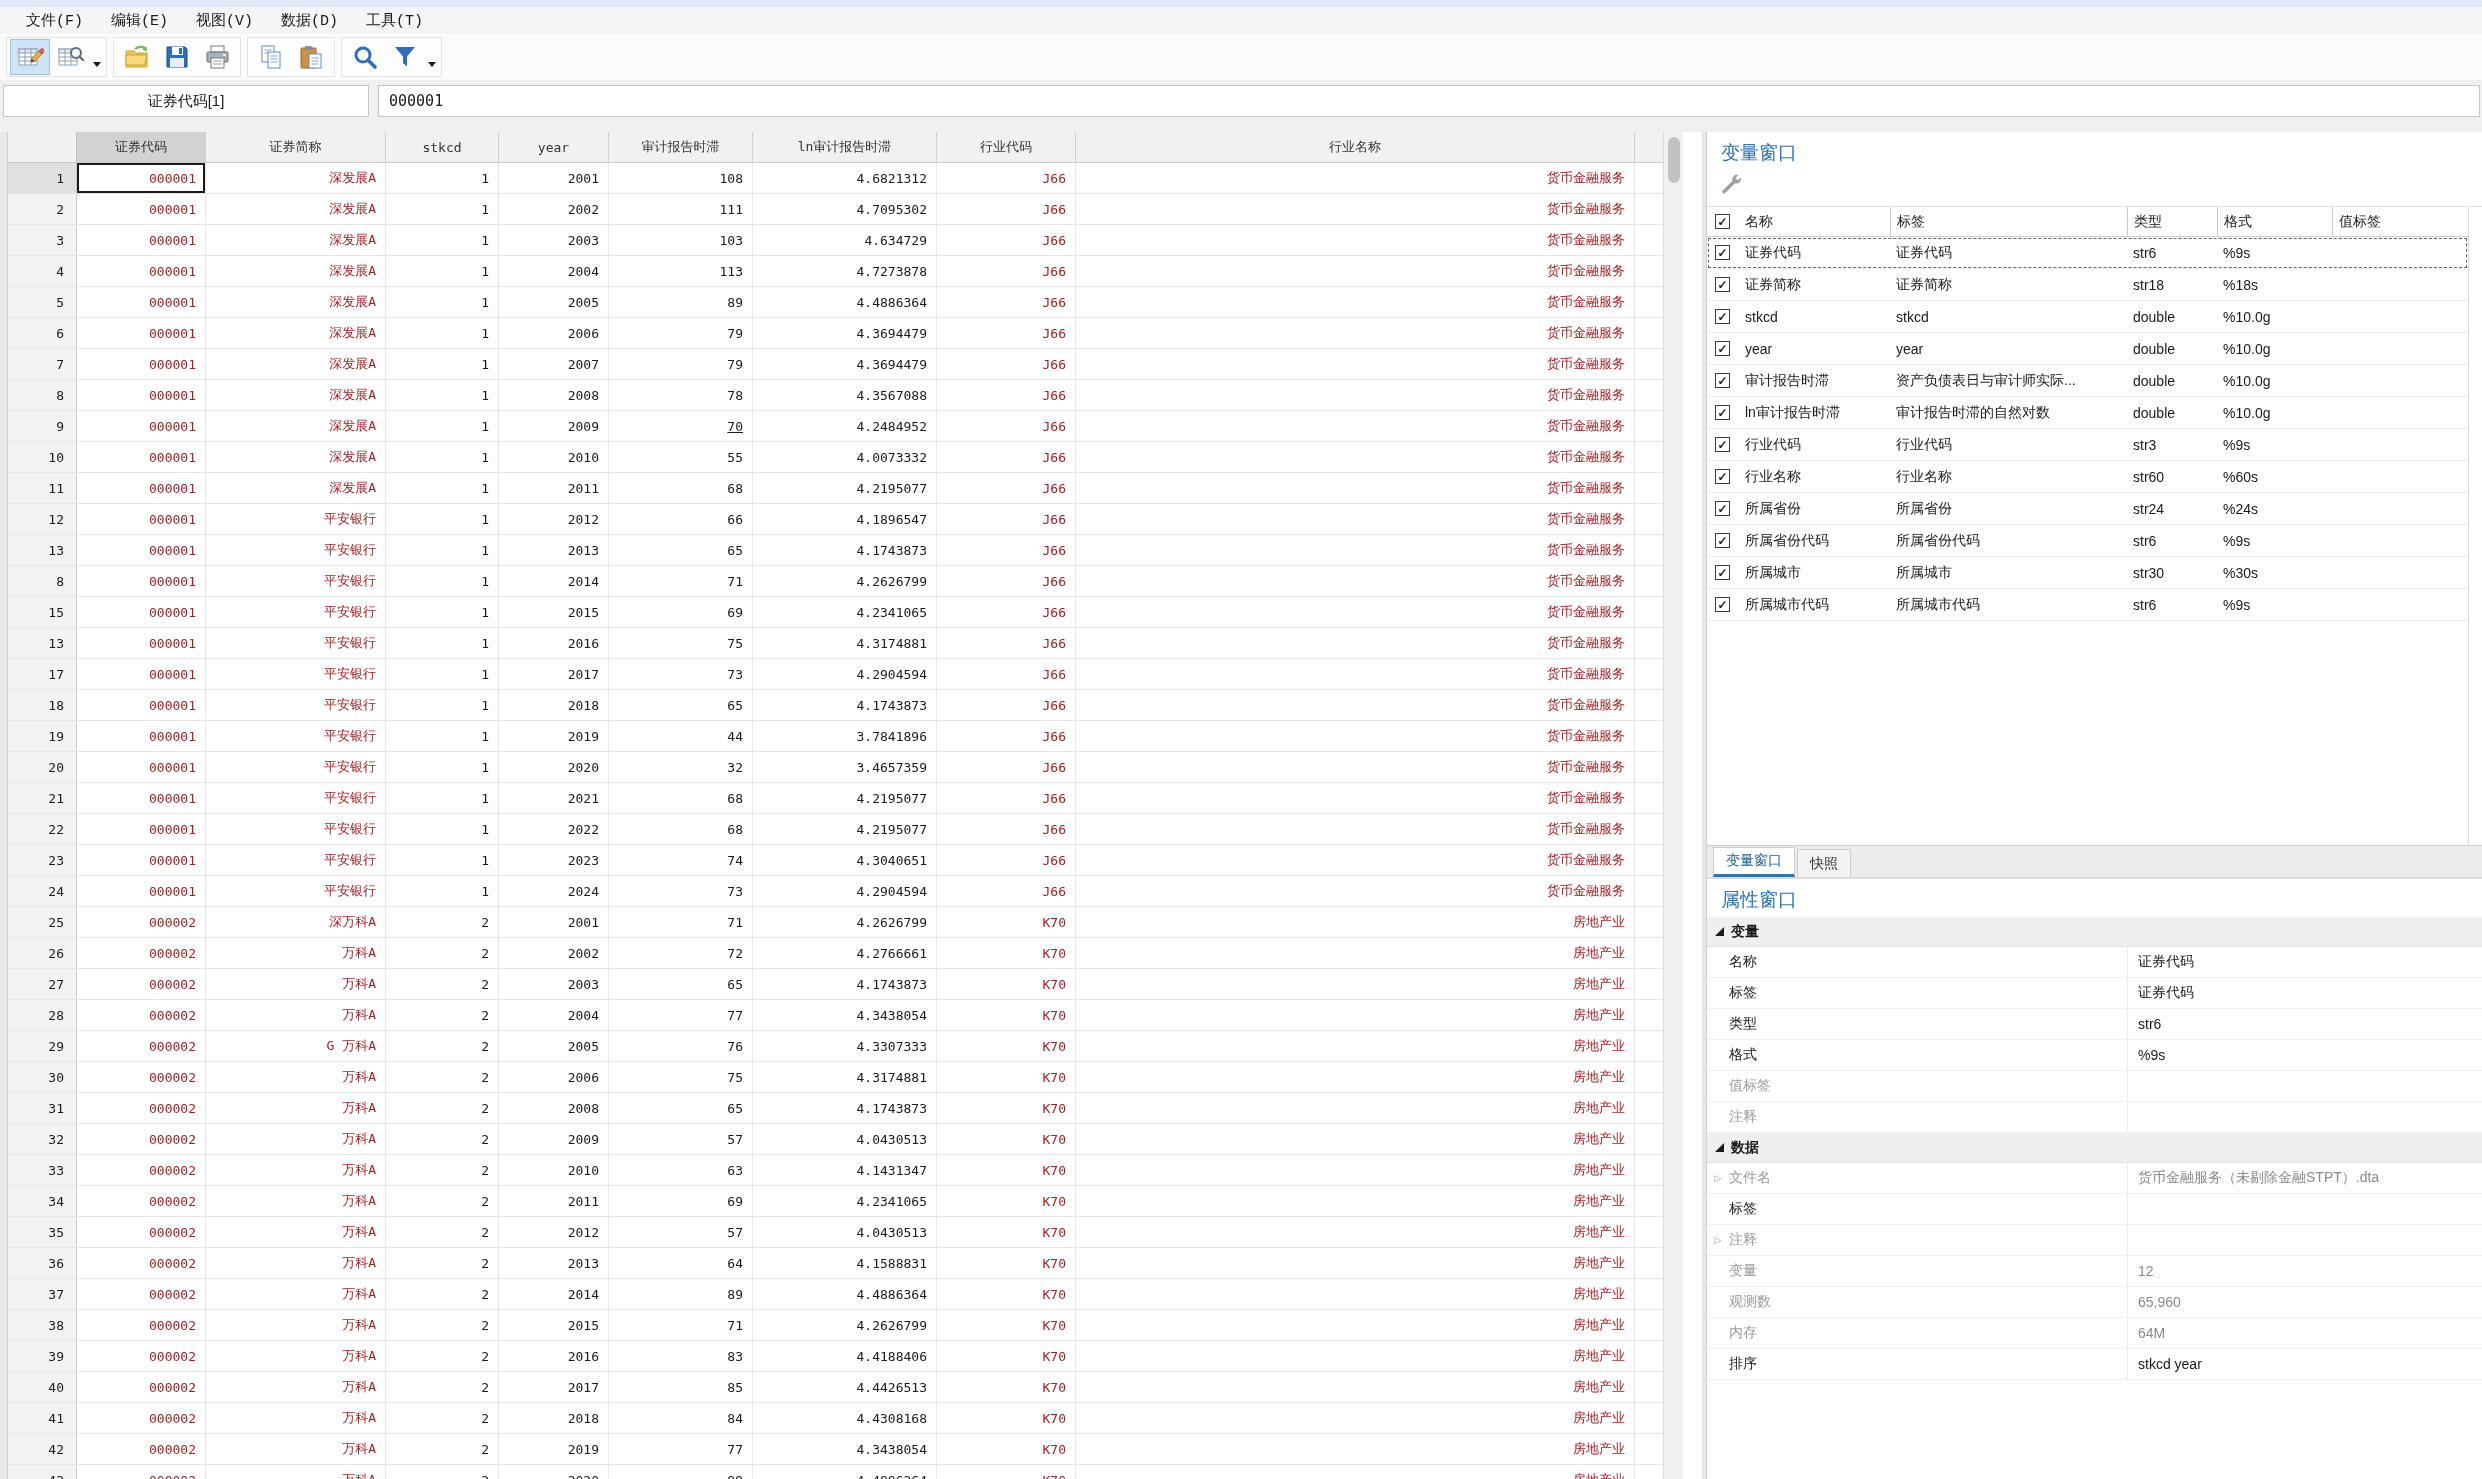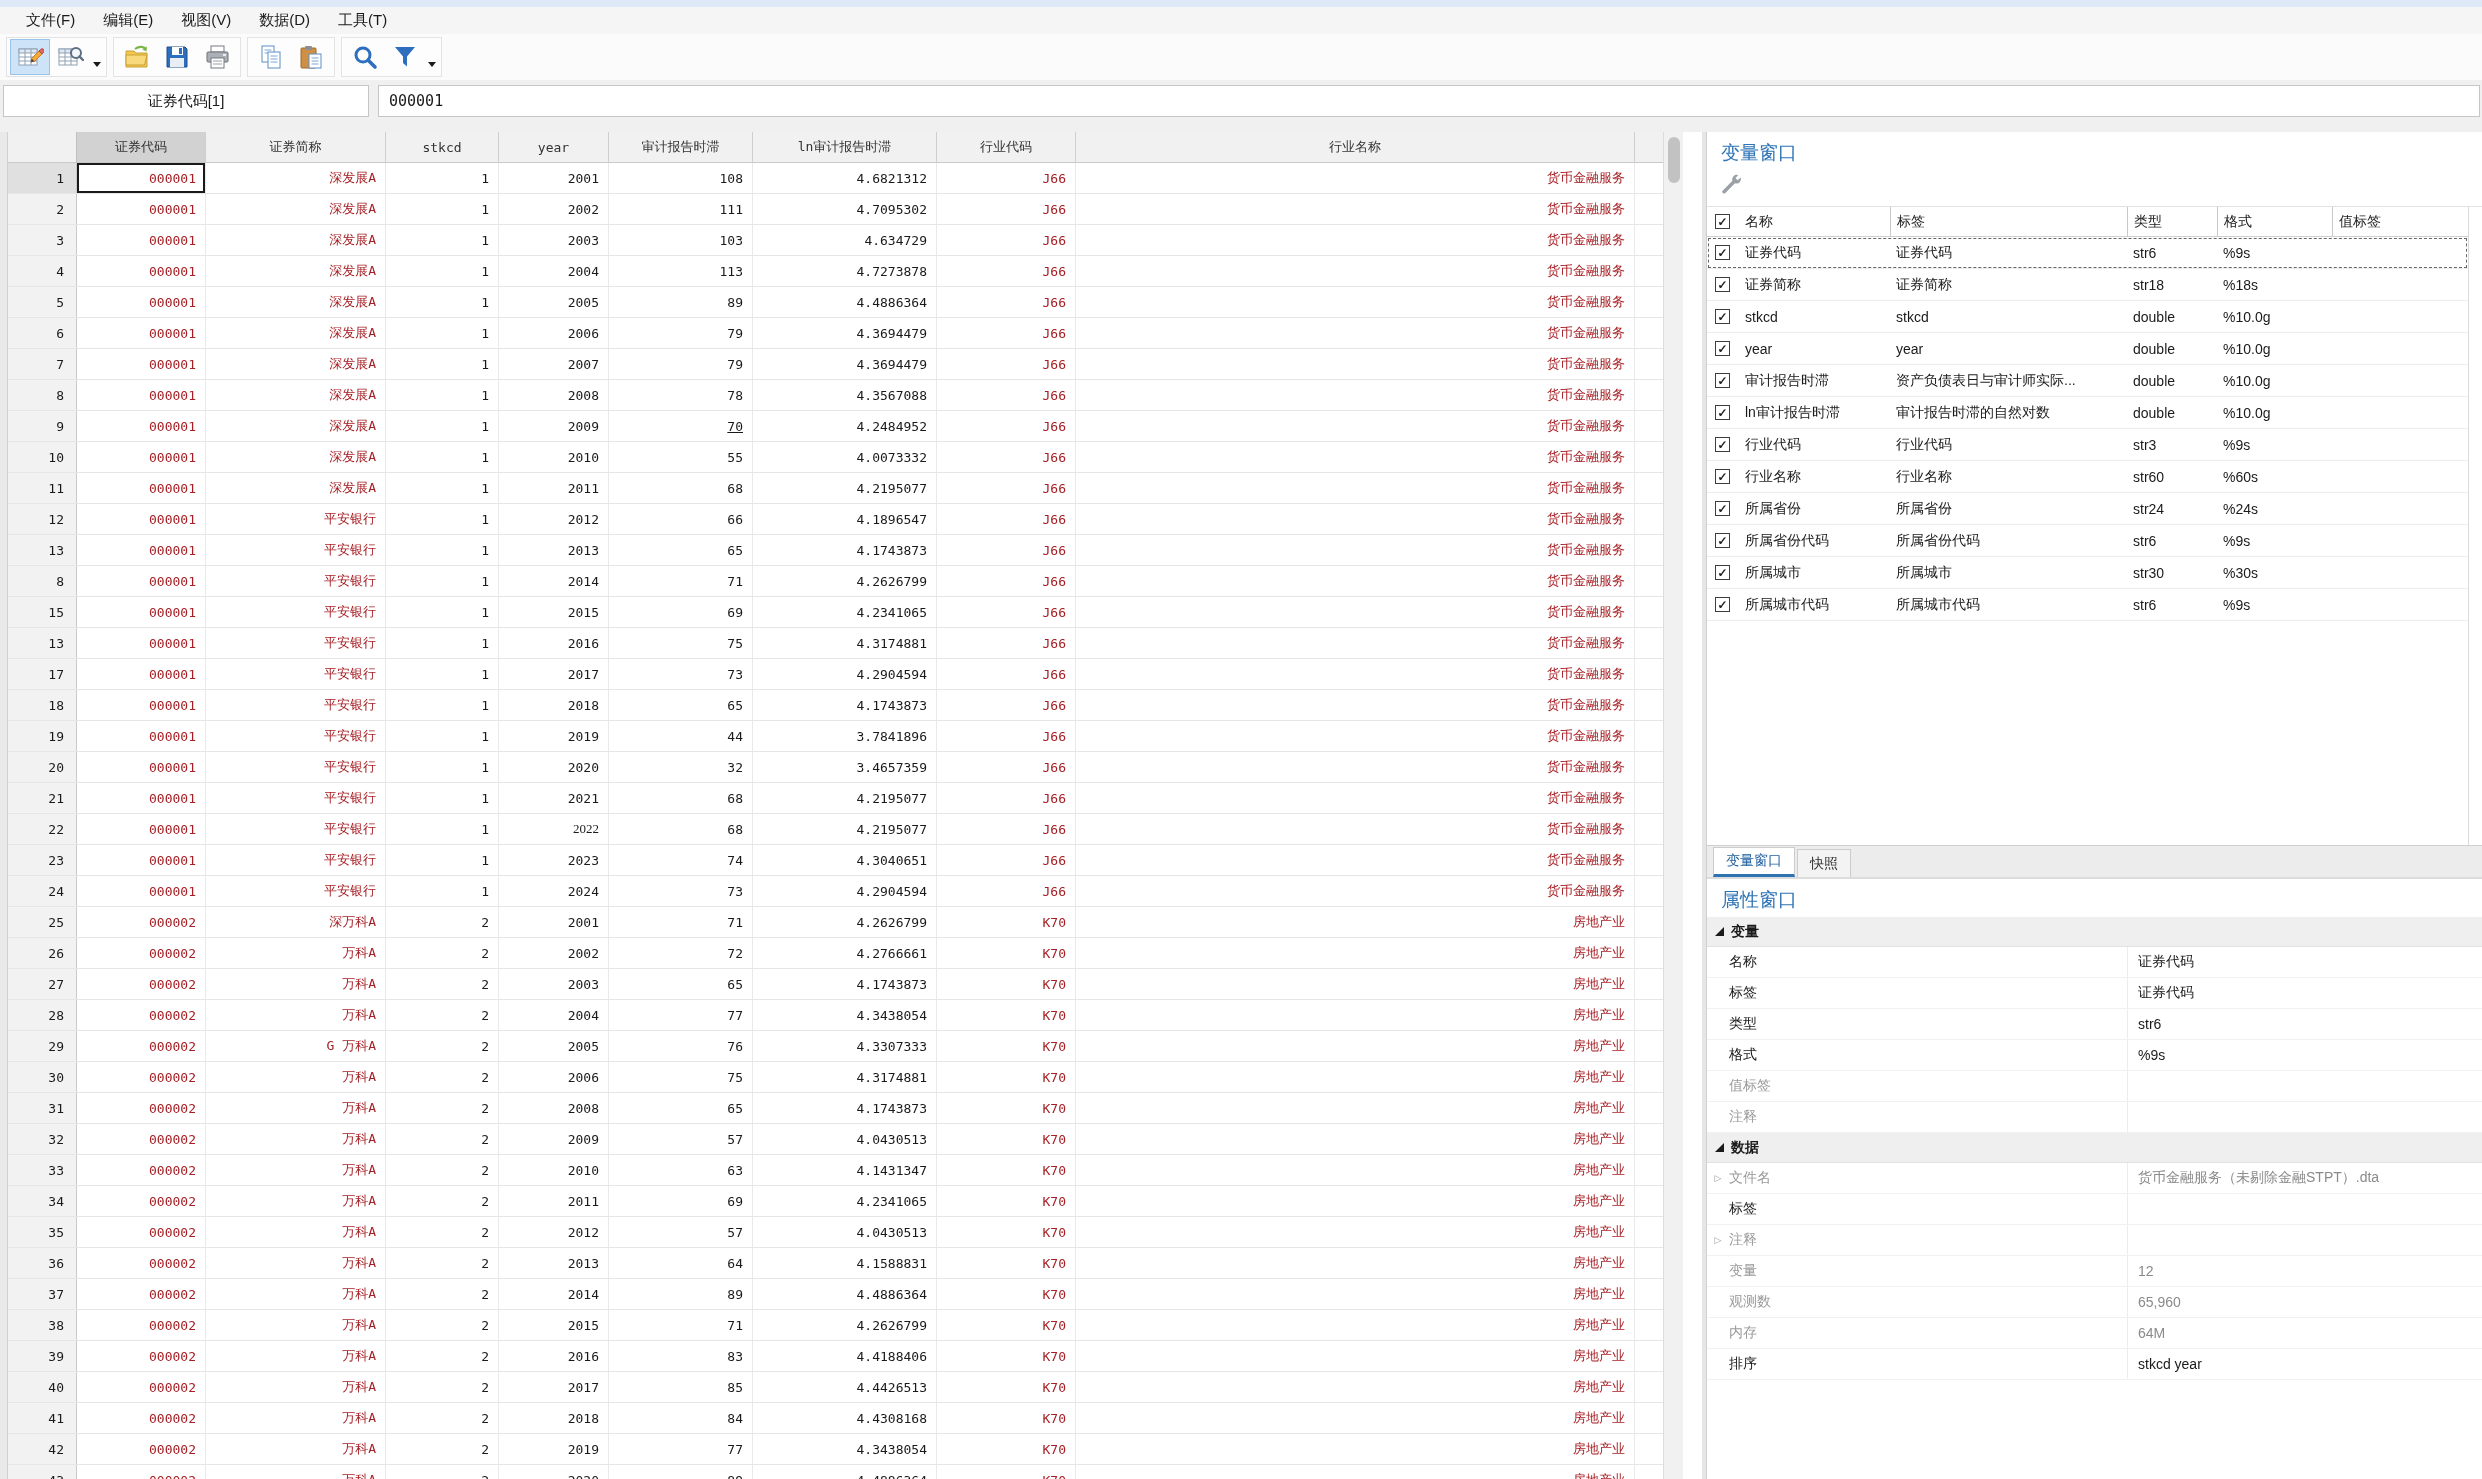--- a/index.html
+++ b/index.html
@@ -4,21 +4,21 @@
 <style>
   * { box-sizing: border-box; margin: 0; padding: 0; }
   html,body { width:2483px; height:1480px; overflow:hidden;
     font-family:"Liberation Sans",sans-serif; background:#f0f0f0; color:#1a1a1a; }
 
   .window-top { height:7px; background:#dde9f7; }
 
   
   .menubar { height:27px; background:#f5f5f6; display:flex; align-items:center;
     padding-left:12px; font-size:15px; }
-  .menu-item { padding:3px 14px; cursor:default; }
+  .menu-item { padding:3px 14px; cursor:default;font-family:Liberation Mono, monospace; }
 
   
   .toolbar { height:46px; background:#fbfbfc; display:flex; align-items:center;
     padding-left:6px; gap:6px; }
   .tb-group { display:flex; align-items:center; height:40px; border:1px solid #e3e3e3;
     background:#fdfdfd; padding:0 3px; }
   .tb-btn { min-width:40px; height:36px; display:flex; align-items:center;
     justify-content:center; border:1px solid transparent; }
   .tb-btn.active { background:#cde3f8; border-color:#9cc3ea; }
   .dd { width:0; height:0; border-left:4px solid transparent; border-right:4px solid transparent;
@@ -494,21 +494,21 @@
             <div class="cell" style="width: 184px;">4.2195077</div>
             <div class="cell red" style="width: 139px;">J66</div>
             <div class="cell red" style="width: 559px;">货币金融服务</div>
             <div class="cell" style="width: 46px;"></div>
           </div>
           <div class="grid-row">
             <div class="cell rownum">22</div>
             <div class="cell red" style="width: 129px;">000001</div>
             <div class="cell red" style="width: 180px;">平安银行</div>
             <div class="cell" style="width: 113px;">1</div>
-            <div class="cell" style="width: 110px; font-family: Liberation Serif, serif;">2022</div>
+            <div class="cell" style="width: 110px;">2022</div>
             <div class="cell" style="width: 144px;">68</div>
             <div class="cell" style="width: 184px;">4.2195077</div>
             <div class="cell red" style="width: 139px;">J66</div>
             <div class="cell red" style="width: 559px;">货币金融服务</div>
             <div class="cell" style="width: 46px;"></div>
           </div>
           <div class="grid-row">
             <div class="cell rownum">23</div>
             <div class="cell red" style="width: 129px;">000001</div>
             <div class="cell red" style="width: 180px;">平安银行</div>

